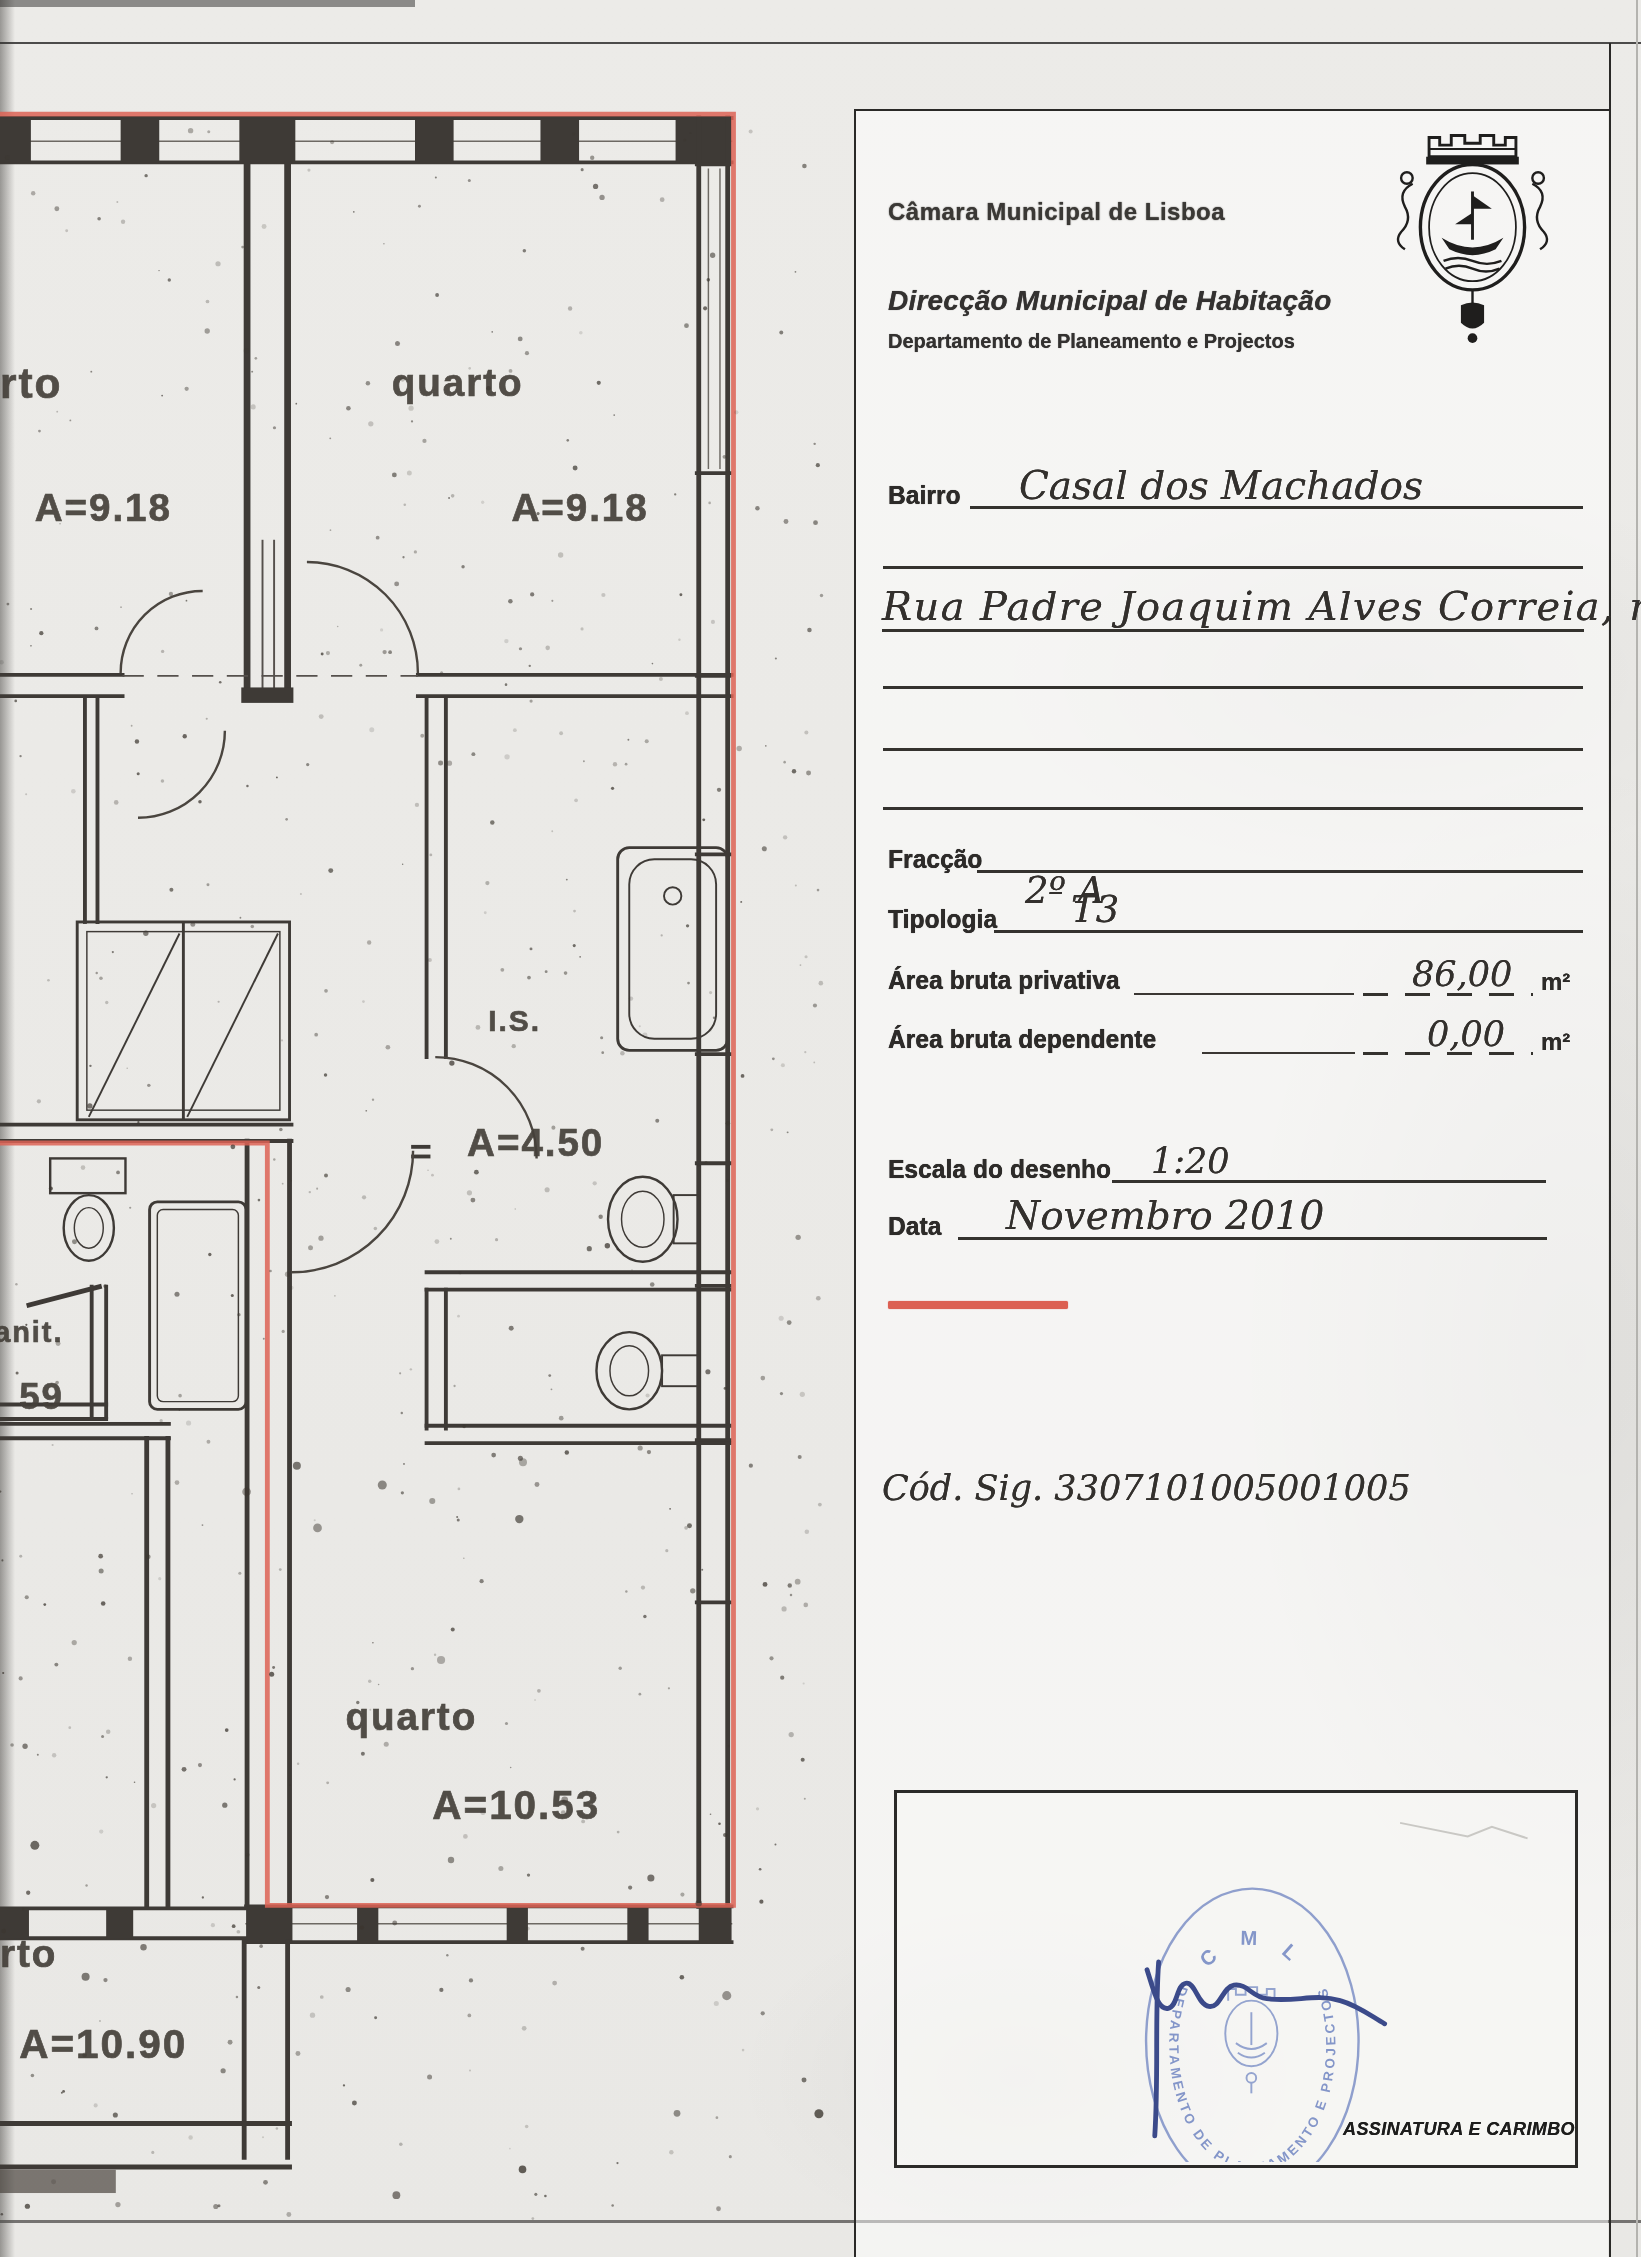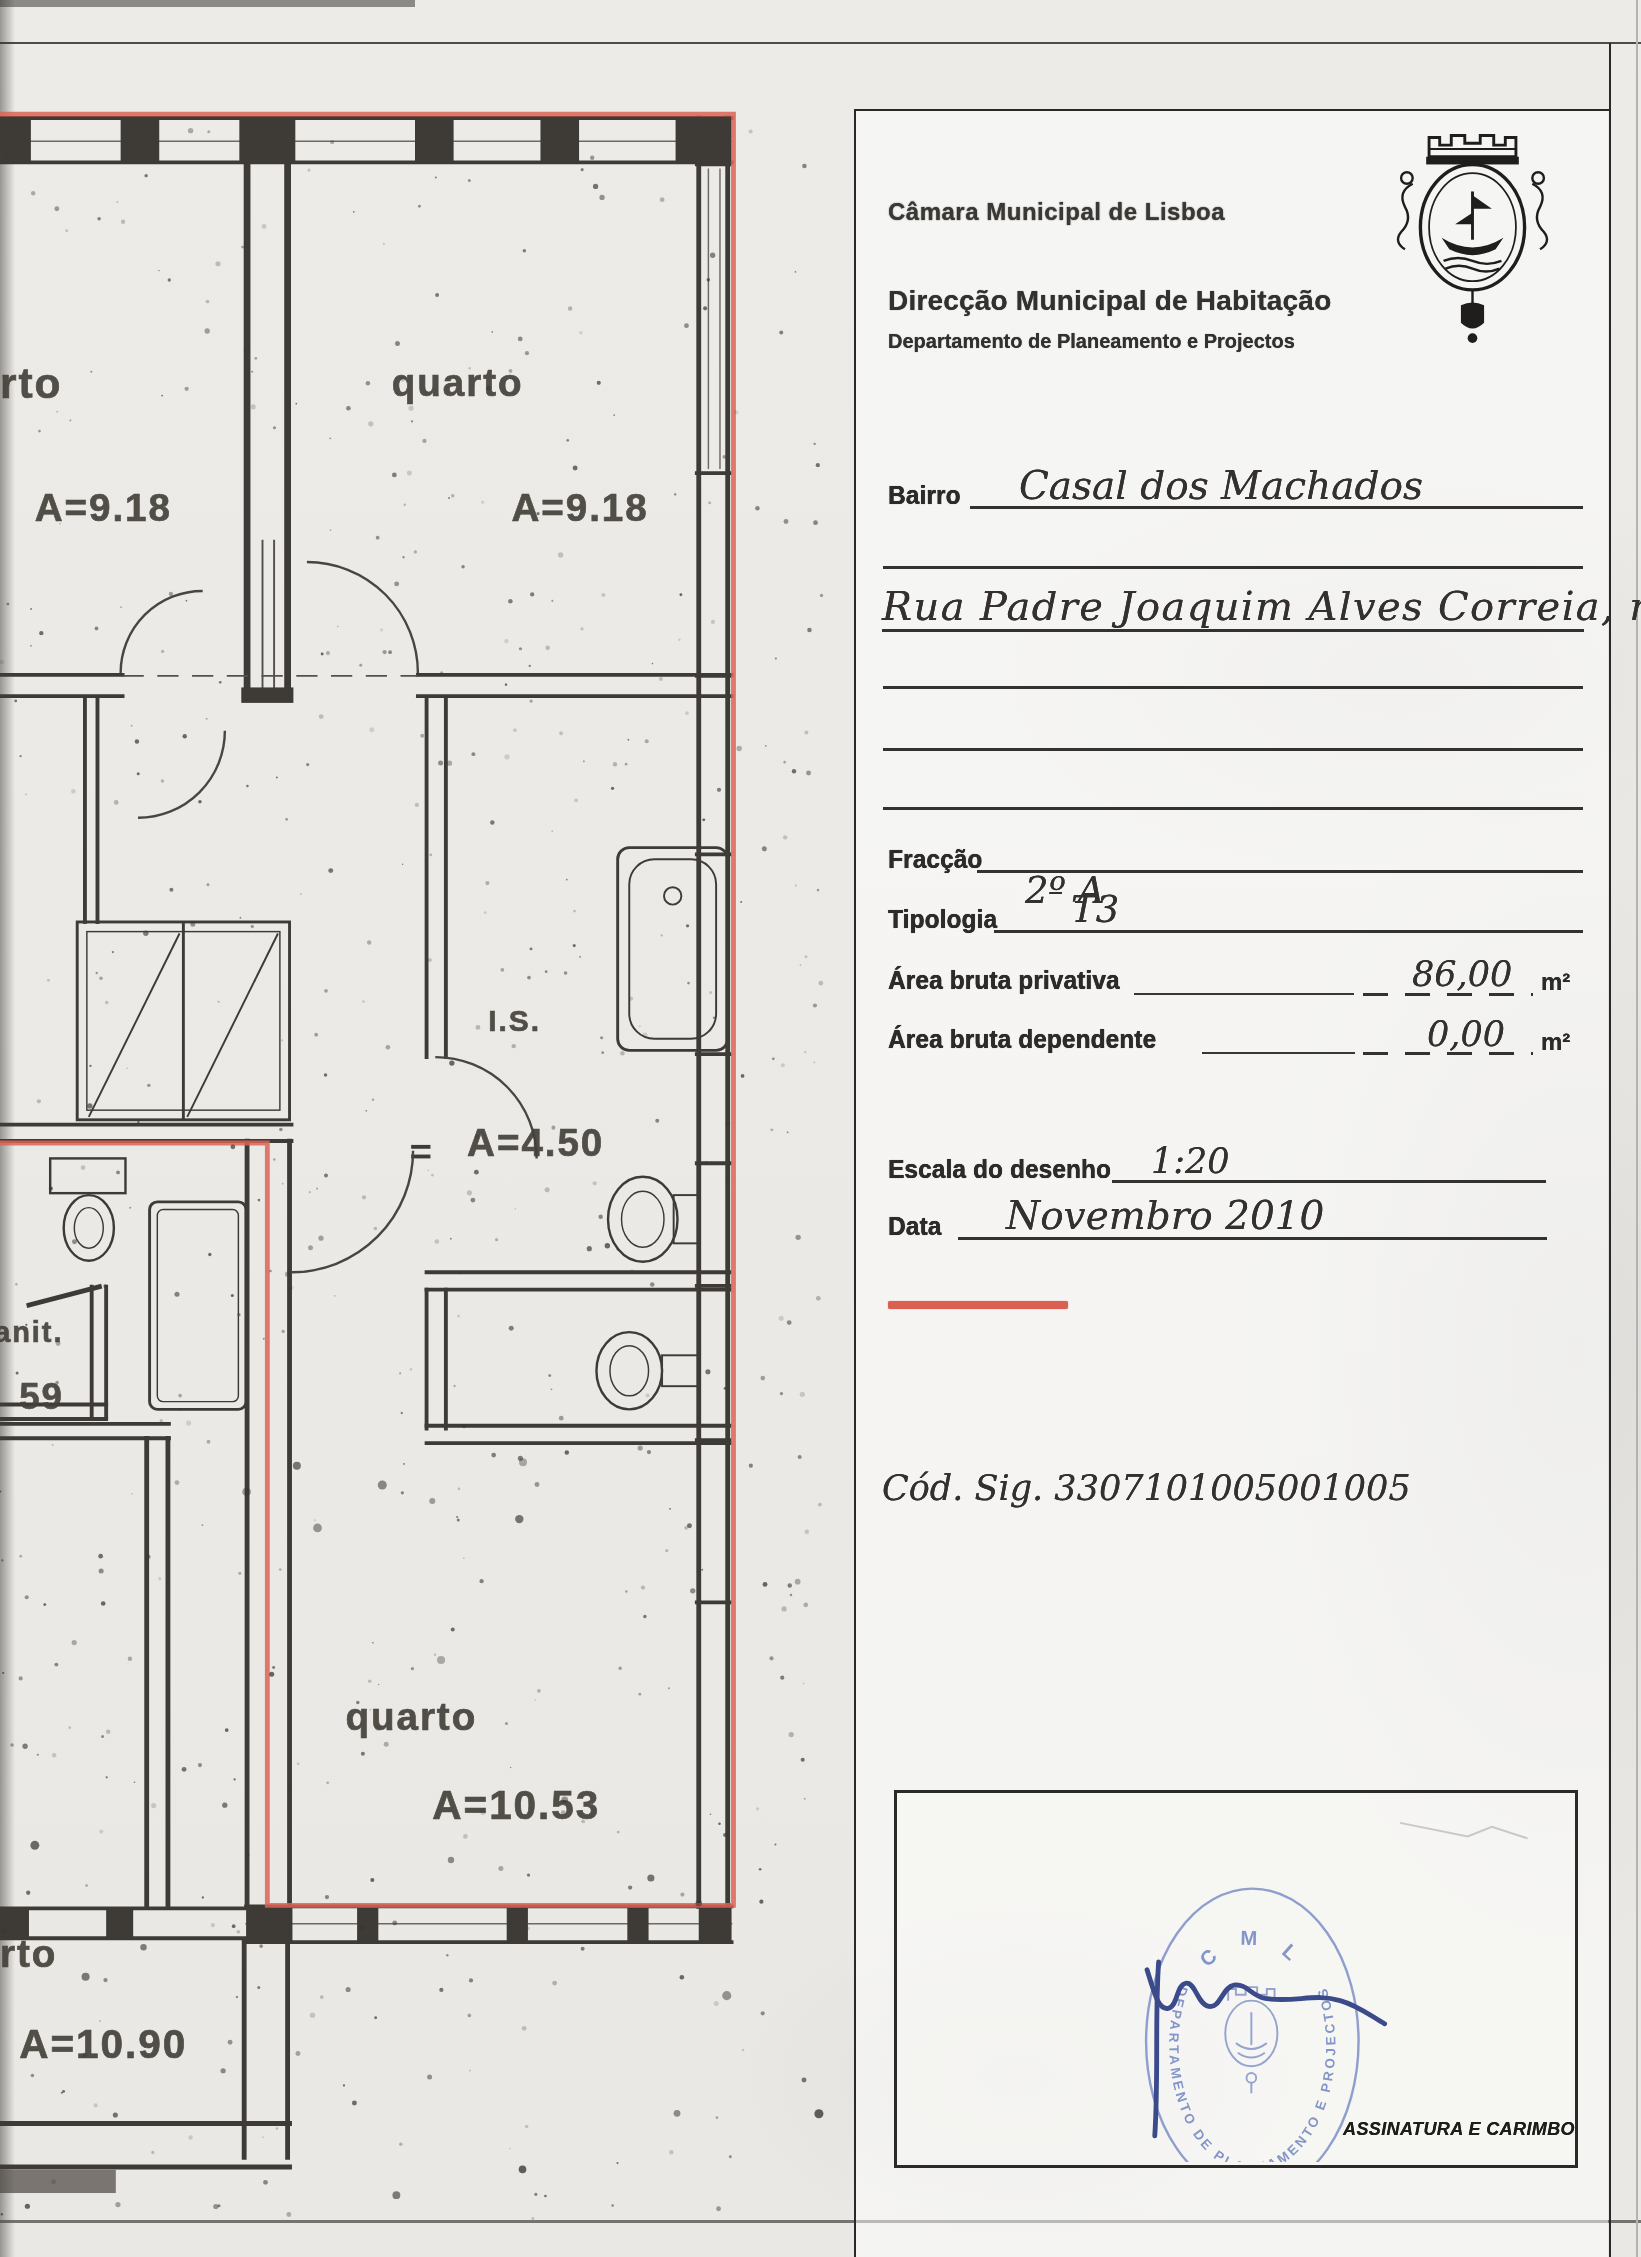--- a/index.html
+++ b/index.html
@@ -25,21 +25,21 @@
     font-family:"DejaVu Serif","Liberation Serif",serif;
     font-style:italic;color:#33302d;white-space:nowrap;
     text-shadow:0 0 0.5px #33302d;
   }
   .rule{background:#34322e;height:2.9px;}
   .rule2{background:#3a3733;height:2.4px;}
   .dashrule{height:2.9px;background:repeating-linear-gradient(90deg,#34322e 0 25px,transparent 25px 42px);}
   .unit{font-weight:700;color:#2d2b29;font-size:24px;text-shadow:0 0 0.6px #2d2b29;white-space:nowrap;}
   .hdr1{font-weight:700;font-size:24px;color:#3a3835;letter-spacing:0.5px;
         text-shadow:0 0 1px #55524e, 0 0 1.9px rgba(60,58,55,.35);white-space:nowrap;}
-  .hdr2{font-weight:700;font-size:28px;color:#333130;letter-spacing:0.2px;text-shadow:0 0 0.8px #333130;white-space:nowrap;}
+  .hdr2{font-weight:700;font-size:28px;color:#333130;letter-spacing:0.2px;text-shadow:0 0 0.8px #333130;white-space:nowrap;font-style:italic;}
   .hdr3{font-weight:700;font-size:20px;color:#333130;text-shadow:0 0 0.7px #333130;white-space:nowrap;}
   .sigbox{border:3.4px solid #2b2a28;background:rgba(248,248,246,.35);}
   .caption{font-weight:700;font-style:italic;font-size:18px;color:#1d1d1c;
            letter-spacing:0.4px;text-shadow:0 0 0.5px #1d1d1c;white-space:nowrap;}
   svg text.planlbl{
     font-family:"Liberation Sans",sans-serif;font-weight:700;fill:#45403a;
     stroke:#45403a;stroke-width:.7;letter-spacing:2px;opacity:.92;
   }
   .panelbg{background:rgba(255,255,255,.5);}
 </style>

